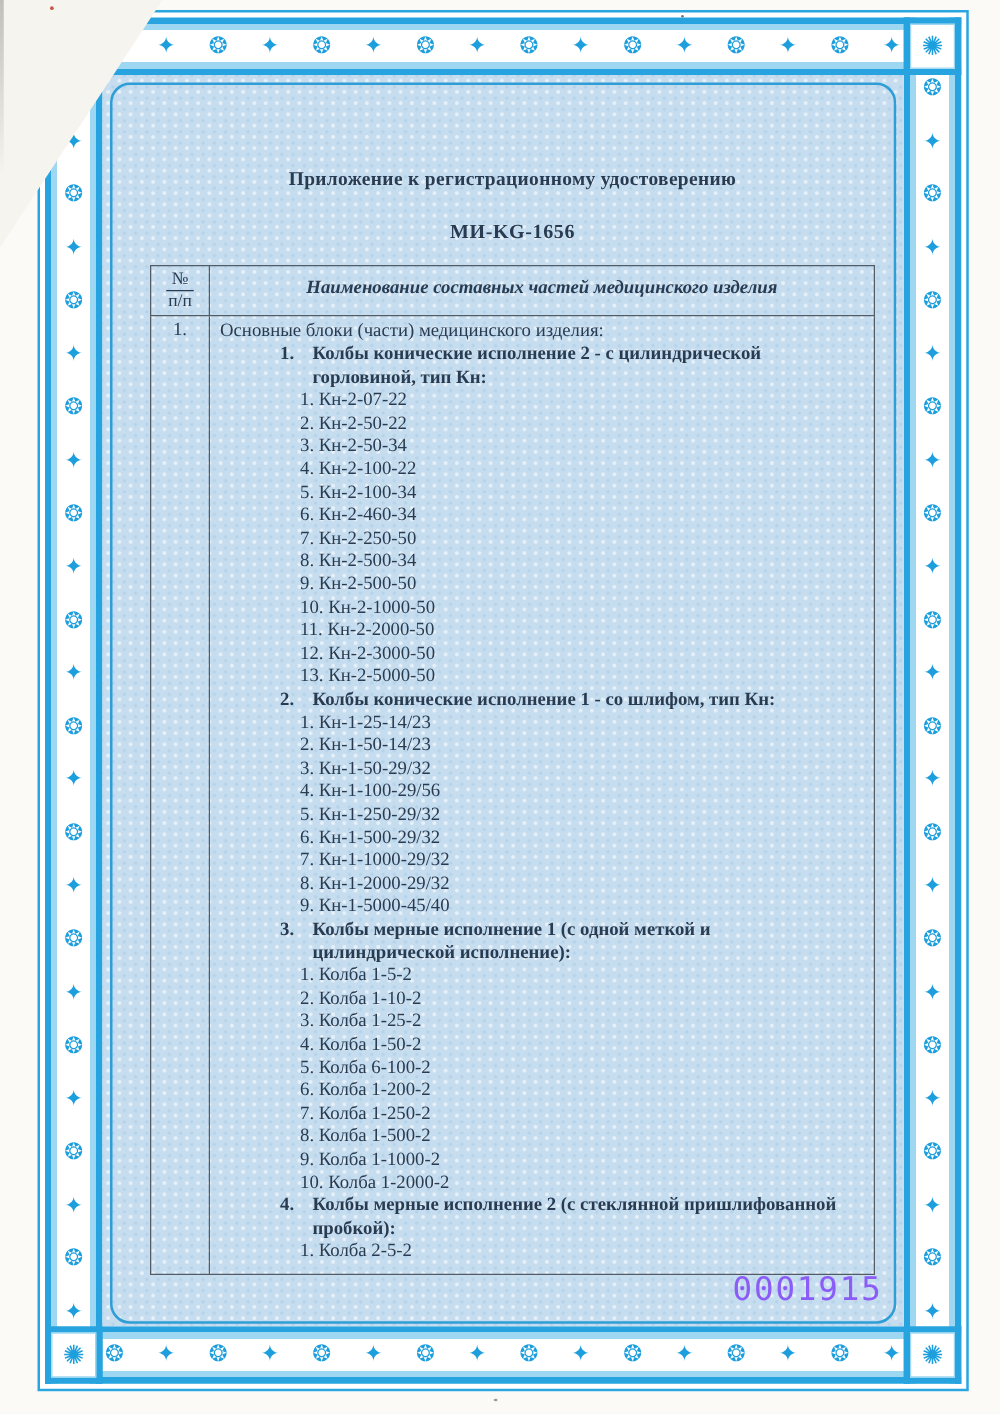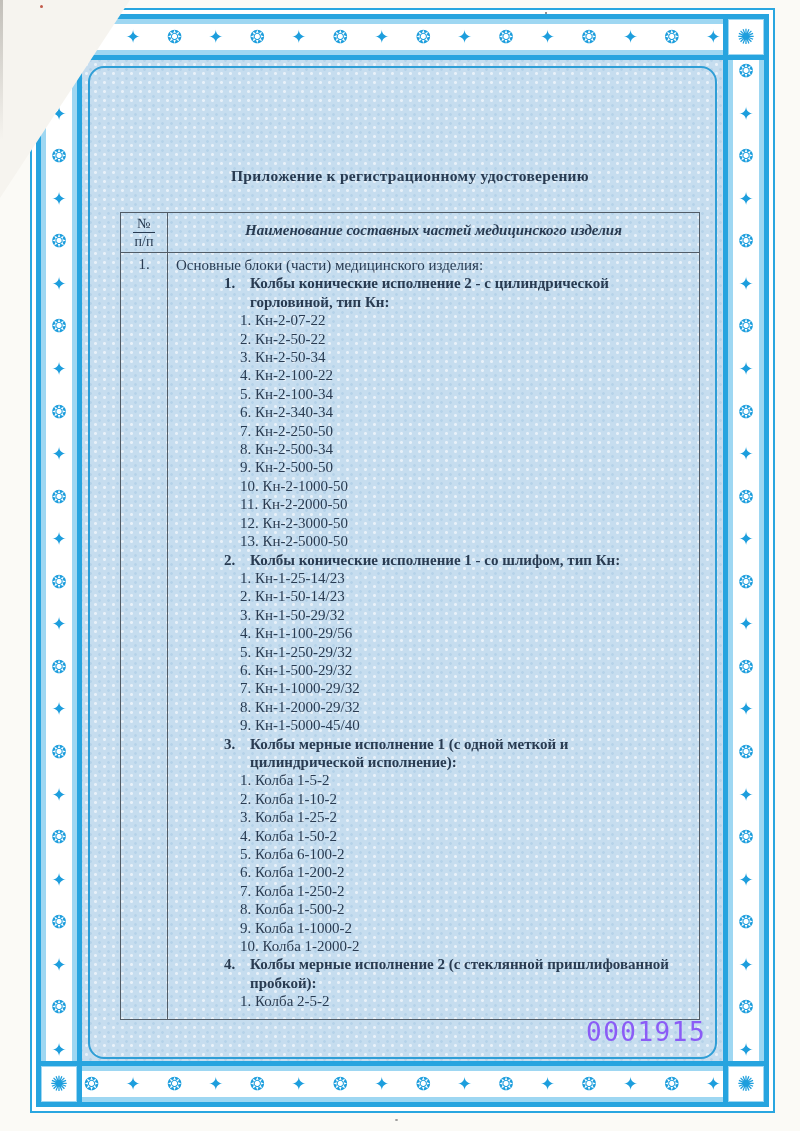--- a/index.html
+++ b/index.html
@@ -80,21 +80,21 @@
   }
   .speck { position:absolute; border-radius:50%; z-index:10; }
   .speck-red  { left:40px; top:5px;  width:3px; height:3px; background:#c25b4a; }
   .speck-dark { left:545px; top:12px; width:2px; height:2px; background:#6b6f73; }
   .speck-gray { left:395px; top:1119px; width:3px; height:2px; background:#9a9a98; }
 
   
   .page-text { position:absolute; inset:0; z-index:3; color:#293b51; }
   .doc-title {
     position:absolute; left:120px; width:580px; top:135px;
-    text-align:center; font-weight:bold; font-size:15.5px; letter-spacing:0.3px;margin-top:32px;
+    text-align:center; font-weight:bold; font-size:15.5px; letter-spacing:0.3px;
   }
   .doc-number {
     position:absolute; left:120px; width:580px; top:177px;
     text-align:center; font-weight:bold; font-size:16px; letter-spacing:0.5px;
   }
 
   table.components {
     position:absolute; left:120px; top:212px; width:580px;
     border-collapse:collapse; font-size:15px; color:#293b51;
     table-layout:fixed;
@@ -238,20 +238,21 @@
     <div class="corner corner-br">
       <div class="corner-inner">✺</div>
     </div>
 
     <div class="content-bg"></div>
     <div class="inner-line"></div>
   </div>
 
   <div class="page-text">
     <div class="doc-title">Приложение к регистрационному удостоверению</div>
+    <div class="doc-number">МИ-KG-1656</div>
 
     <table class="components">
       <colgroup>
           <col class="c-num">
           <col>
         </colgroup>
       <tbody>
           <tr>
         <th class="th-num">
           <span class="no-top">№</span>
@@ -269,21 +270,21 @@
                   <span class="g-title">
                     <div>Колбы конические исполнение 2 - с цилиндрической</div>
                     <div>горловиной, тип Кн:</div>
                   </span>
                 </div>
                 <div class="g-item">1. Кн-2-07-22</div>
                 <div class="g-item">2. Кн-2-50-22</div>
                 <div class="g-item">3. Кн-2-50-34</div>
                 <div class="g-item">4. Кн-2-100-22</div>
                 <div class="g-item">5. Кн-2-100-34</div>
-                <div class="g-item">6. Кн-2-340-34</div>
+                <div class="g-item">6. Кн-2-460-34</div>
                 <div class="g-item">7. Кн-2-250-50</div>
                 <div class="g-item">8. Кн-2-500-34</div>
                 <div class="g-item">9. Кн-2-500-50</div>
                 <div class="g-item">10. Кн-2-1000-50</div>
                 <div class="g-item">11. Кн-2-2000-50</div>
                 <div class="g-item">12. Кн-2-3000-50</div>
                 <div class="g-item">13. Кн-2-5000-50</div>
                 <div class="group-heading">
                   <span class="g-num">2.</span>
                   <span class="g-title">

